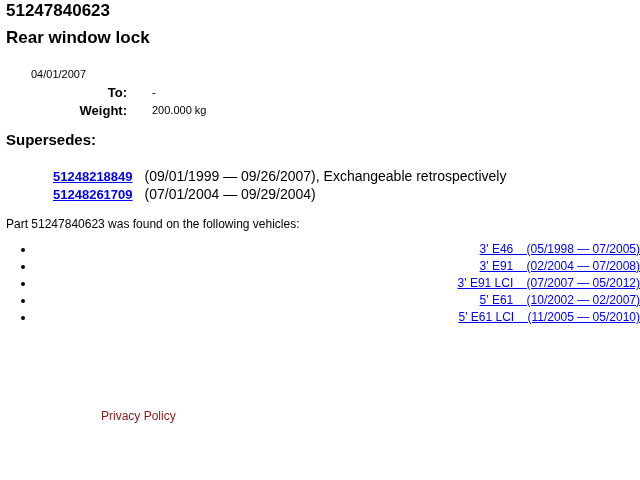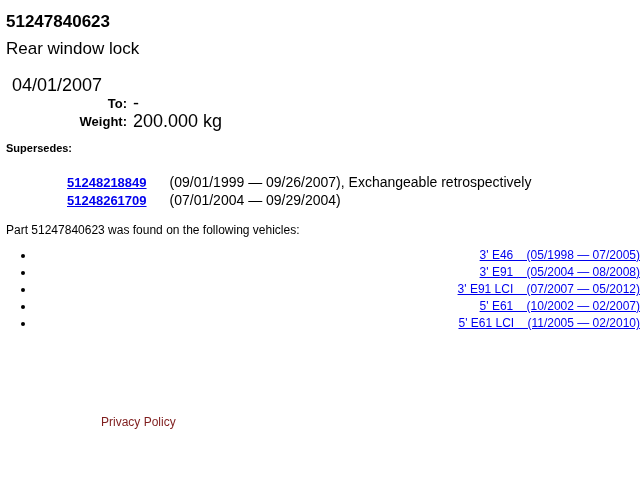--- a/index.html
+++ b/index.html
@@ -6,56 +6,55 @@
   html, body { margin: 0; padding: 0; }
   body {
     width: 640px;
     height: 480px;
     background: #ffffff;
     color: #000000;
     font-family: "Liberation Sans", sans-serif;
     font-size: 12px;
     overflow: hidden;
   }
-  .page { padding: 13px 0 0 6px; }
+  .page { padding: 2px 0 0 6px; }
 
   .part-number {
     font-size: 17px;
     font-weight: bold;
     margin: 0 0 10px 0;
     line-height: 1.0;
   }
   .part-name {
     font-size: 17px;
-    font-weight: normal;
+    font-weight: bold;
     margin: 0 0 19px 0;
     line-height: 1.0;
   }
 
   .details { margin: 0; }
   .details-row { display: flex; height: 18px; align-items: center; }
   .details-label {
     width: 121px;
     text-align: right;
     font-weight: bold;
     font-size: 13px;
   }
-  .details-value { margin-left: 6px; font-size: 18px; }
+  .details-value { margin-left: 25px; font-size: 11px; }
 
   .supersedes-heading {
     font-weight: bold;
-    font-size: 11px;
+    font-size: 15px;
     margin: 12px 0 19px 0;
   }
   .supersede-row {
     display: flex;
-    margin-left: 61px;
+    margin-left: 47px;
     height: 18px;
     align-items: center;
-    gap: 11px;
   }
   .supersede-link {
     color: #0000EE;
     font-weight: bold;
     font-size: 13px;
     text-decoration: underline;
     cursor: pointer;
     min-width: 73px;
   }
   .supersede-info { margin-left: 12px; font-size: 14px; }
@@ -119,30 +118,30 @@
     </div>
   </div>
 
   <div class="vehicles-intro">Part 51247840623 was found on the following vehicles:</div>
 
   <ul class="vehicle-list">
     <li>
       <a class="vehicle-link">3' E46    (05/1998 — 07/2005)</a>
     </li>
     <li>
-      <a class="vehicle-link">3' E91    (05/2004 — 08/2008)</a>
+      <a class="vehicle-link">3' E91    (02/2004 — 07/2008)</a>
     </li>
     <li>
       <a class="vehicle-link">3' E91 LCI    (07/2007 — 05/2012)</a>
     </li>
     <li>
       <a class="vehicle-link">5' E61    (10/2002 — 02/2007)</a>
     </li>
     <li>
-      <a class="vehicle-link">5' E61 LCI    (11/2005 — 02/2010)</a>
+      <a class="vehicle-link">5' E61 LCI    (11/2005 — 05/2010)</a>
     </li>
   </ul>
 
   <div class="footer">
     <a class="privacy-policy">Privacy Policy</a>
   </div>
 
 </div>
 
 </body></html>

